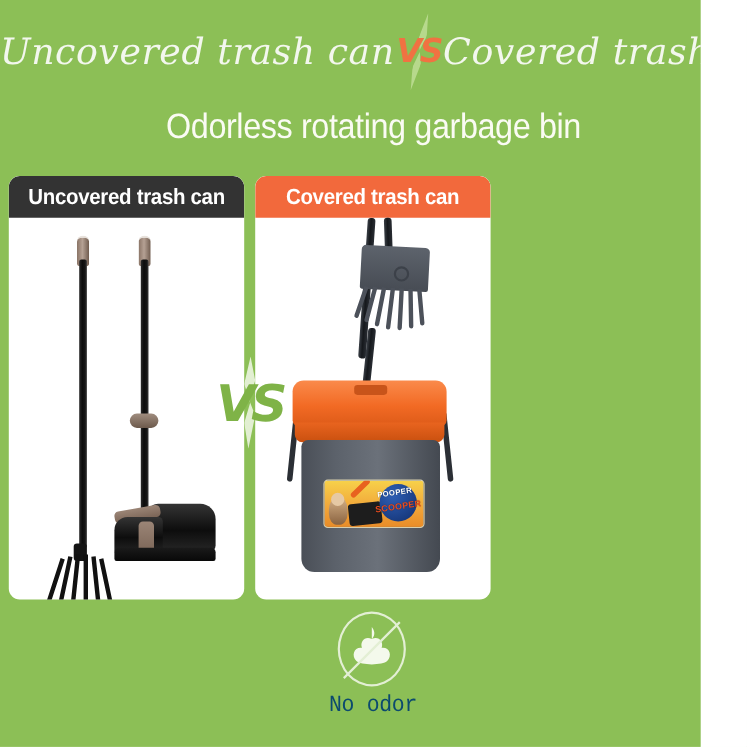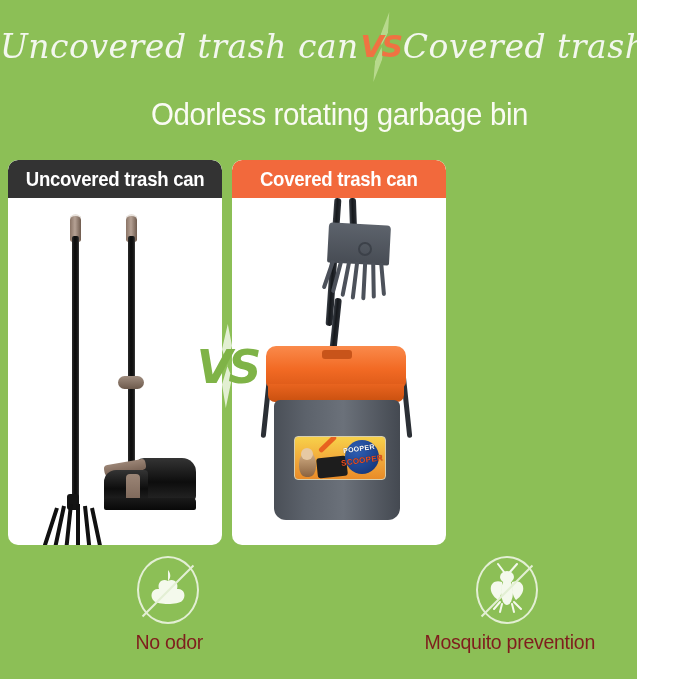--- a/index.html
+++ b/index.html
@@ -330,24 +330,25 @@
     position: absolute;
     left: 30px; top: -1px;
     width: 2px; height: 72px;
     background: #E3EFD4;
     transform: rotate(45deg);
     transform-origin: center;
   }
   .glyph { position:absolute; left:0; top:0; width:62px; height:68px; }
   .feature-label {
     margin-top: 4px;
-    color: #7f1d1d;
+    color: #0c4a6e;
     font-size: 21px;
     letter-spacing: -0.3px;
     white-space: nowrap;
+    font-family: Liberation Mono, monospace;
   }
   .feature-label span { display:inline-block; transform: scaleX(0.93); }
 </style>
 </head>
 <body>
 
 <div id="poster">
 
   <div class="header-script">
     <span class="seg">Uncovered trash can</span><span class="vs-inline"><span class="bolt"></span><span class="vstext">VS</span></span><span class="seg">Covered trash can</span>
@@ -442,32 +443,15 @@
           <path d="M31 14 C35 19, 33 23, 31 25 C37 22, 42 27, 40 33 C47 32, 50 40, 45 45 C41 49, 21 49, 17 45 C12 40, 15 32, 22 33 C20 27, 25 22, 31 25 Z" fill="#F4F9EC"></path>
         </svg>
         <div class="slash"></div>
       </div>
       <div class="feature-label">
         <span>No odor</span>
       </div>
     </div>
 
 
-    <div class="feature">
-      <div class="feature-icon">
-        <div class="ring"></div>
-        <svg class="glyph" viewBox="0 0 62 68">
-          <path d="M28 16 L22 8 M34 16 L41 8" stroke="#F4F9EC" stroke-width="2" fill="none" stroke-linecap="round"></path>
-          <ellipse cx="31" cy="21" rx="7" ry="6" fill="#F4F9EC"></ellipse>
-          <ellipse cx="31" cy="36" rx="6" ry="13" fill="#F4F9EC"></ellipse>
-          <path d="M26 26 C14 22, 10 36, 22 44 C26 40, 26 32, 26 26 Z" fill="#F4F9EC"></path>
-          <path d="M36 26 C48 22, 52 36, 40 44 C36 40, 36 32, 36 26 Z" fill="#F4F9EC"></path>
-          <path d="M24 46 L18 53 M38 46 L45 53 M26 48 L24 56 M36 48 L38 56" stroke="#F4F9EC" stroke-width="2" fill="none" stroke-linecap="round"></path>
-        </svg>
-        <div class="slash"></div>
-      </div>
-      <div class="feature-label">
-        <span>Mosquito prevention</span>
-      </div>
-    </div>
 
   </div>
 </div>
 
 </body></html>

